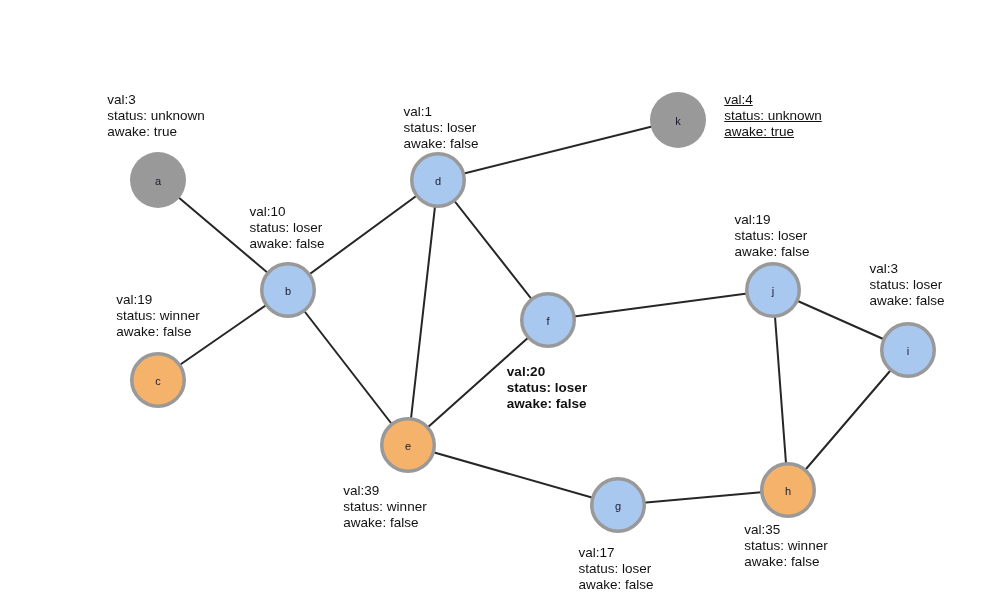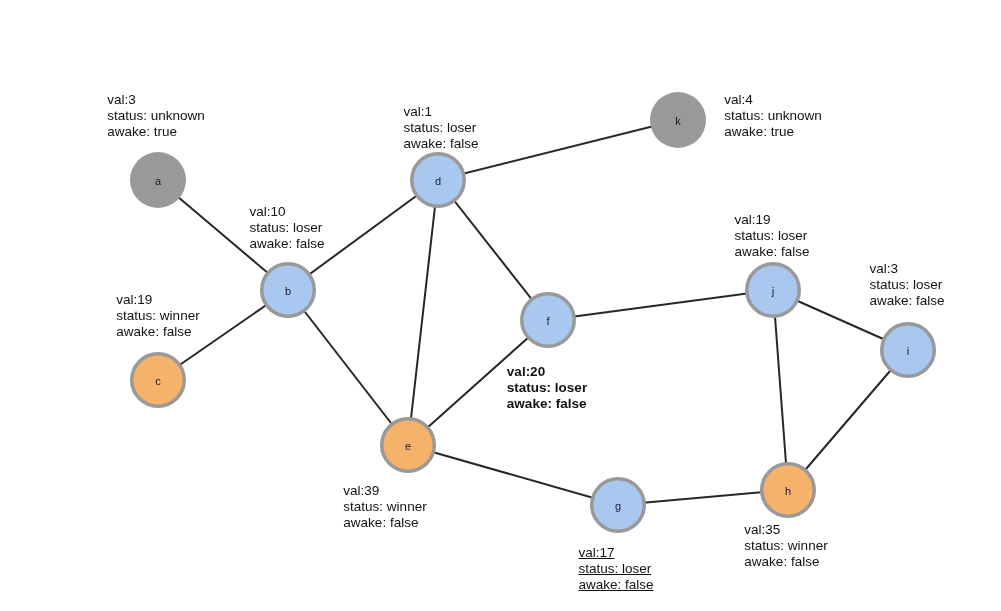--- a/index.html
+++ b/index.html
@@ -137,39 +137,39 @@
       <div class="attr-text" style="left: 385px; top: 483px;">
         <span class="attr-line">val:39</span>
         <span class="attr-line">status: winner</span>
         <span class="attr-line">awake: false</span>
       </div>
       <div class="attr-text" style="left: 547px; top: 364px; font-weight: bold;">
         <span class="attr-line">val:20</span>
         <span class="attr-line">status: loser</span>
         <span class="attr-line">awake: false</span>
       </div>
-      <div class="attr-text" style="left: 616px; top: 545px; text-decoration: underline;">
+      <div class="attr-text" style="left: 616px; top: 545px;">
         <span class="attr-line">val:17</span>
         <span class="attr-line">status: loser</span>
         <span class="attr-line">awake: false</span>
       </div>
       <div class="attr-text" style="left: 786px; top: 522px;">
         <span class="attr-line">val:35</span>
         <span class="attr-line">status: winner</span>
         <span class="attr-line">awake: false</span>
       </div>
       <div class="attr-text" style="left: 907px; top: 261px;">
         <span class="attr-line">val:3</span>
         <span class="attr-line">status: loser</span>
         <span class="attr-line">awake: false</span>
       </div>
       <div class="attr-text" style="left: 772px; top: 212px;">
         <span class="attr-line">val:19</span>
         <span class="attr-line">status: loser</span>
         <span class="attr-line">awake: false</span>
       </div>
-      <div class="attr-text" style="left: 773px; top: 92px;">
+      <div class="attr-text" style="left: 773px; top: 92px; text-decoration: underline;">
         <span class="attr-line">val:4</span>
         <span class="attr-line">status: unknown</span>
         <span class="attr-line">awake: true</span>
       </div>
     </div>
 </div>
 
 </body></html>

